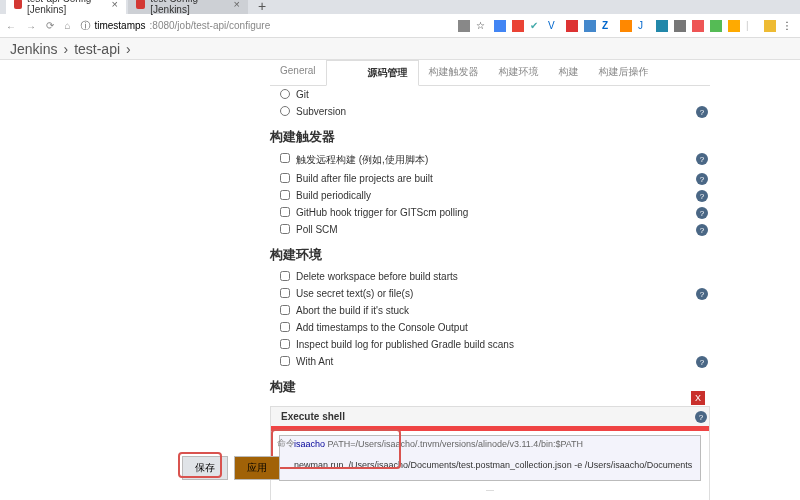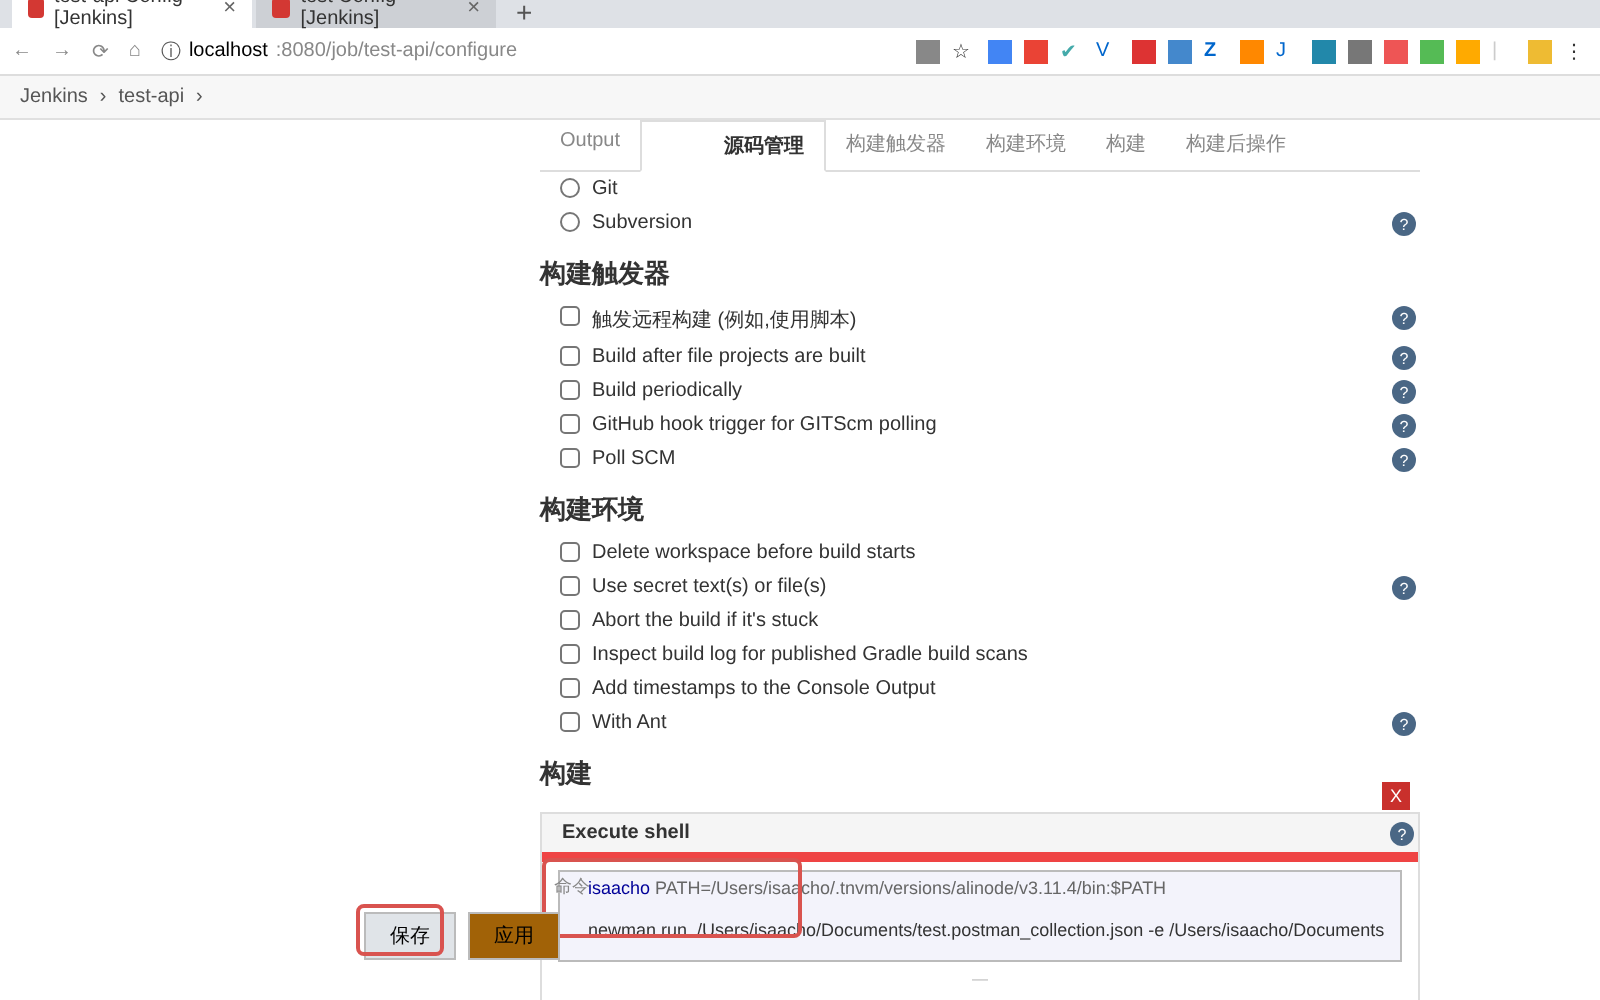--- a/index.html
+++ b/index.html
@@ -12,21 +12,21 @@
 .tab .favicon { width: 10px; height: 10px; background: #d33833; border-radius: 2px; margin-right: 5px; }
 .tab .close { margin-left: auto; color: #666; font-size: 11px; }
 .newtab { color: #555; padding: 0 8px; font-size: 14px; }
 
 .addr-bar { height: 24px; background: #fff; border-bottom: 1px solid #ddd; display: flex; align-items: center; padding: 0 6px; gap: 10px; font-size: 10px; }
 .addr-bar .nav-icn { color: #888; cursor: pointer; }
 .addr-bar .url-area { flex: 1; display: flex; align-items: center; gap: 4px; color: #555; }
 .addr-bar .ext-icons { display: flex; gap: 6px; align-items: center; }
 .ext-icons span { width: 12px; height: 12px; display: inline-block; }
 
-.jenkins-crumb { height: 22px; background: #f7f7f7; border-bottom: 1px solid #e0e0e0; display: flex; align-items: center; padding: 0 10px; font-size: 10px; color: #555; gap: 6px; }
+.jenkins-crumb { height: 22px; background: #f7f7f7; border-bottom: 1px solid #e0e0e0; display: flex; align-items: center; padding: 0 10px; font-size: 14px; color: #555; gap: 6px; }
 
 
 .page-wrap { display: flex; justify-content: center; padding-top: 0; }
 .content { width: 440px; margin-left: 180px; }
 
 .top-tabs { display: flex; border-bottom: 1px solid #ddd; font-size: 10px; }
 .top-tabs div { padding: 5px 10px; color: #888; cursor: pointer; }
 .top-tabs .active { color: #333; font-weight: bold; border: 1px solid #ddd; border-bottom: 1px solid #fff; margin-bottom: -1px; background: #fff; padding-left: 41px; }
 
 .opt-row { display: flex; align-items: flex-start; padding: 3px 0 3px 10px; font-size: 10px; position: relative; }
@@ -70,21 +70,21 @@
   <div class="newtab">+</div>
 </div>
 
 <div class="addr-bar">
   <span class="nav-icn">←</span>
   <span class="nav-icn">→</span>
   <span class="nav-icn">⟳</span>
   <span class="nav-icn">⌂</span>
   <div class="url-area">
     <span>ⓘ</span>
-    <span style="color:#000">localhost</span>
+    <span style="color:#000">timestamps</span>
       <span style="color:#888">:8080/job/test-api/configure</span>
   </div>
   <div class="ext-icons">
     <span style="background:#888"></span>
     <span>☆</span>
     <span style="background:#4285f4"></span>
     <span style="background:#ea4335"></span>
     <span style="color:#4aa;">✔</span>
     <span style="color:#06c">V</span>
     <span style="background:#d33"></span>
@@ -107,21 +107,21 @@
   <span>Jenkins</span>
   <span>›</span>
   <span>test-api</span>
   <span>›</span>
 </div>
 
 <div class="page-wrap">
 <div class="content">
 
   <div class="top-tabs">
-    <div>Output</div>
+    <div>General</div>
     <div class="active">源码管理</div>
     <div>构建触发器</div>
     <div>构建环境</div>
     <div>构建</div>
     <div>构建后操作</div>
   </div>
 
   <div class="opt-row">
     <input type="radio" style="">
     <span>Git</span>
@@ -171,25 +171,25 @@
           <input type="checkbox" style="">
           <span>Use secret text(s) or file(s)</span>
           <span class="help-icn">?</span>
         </div>
         <div class="opt-row">
           <input type="checkbox" style="">
           <span>Abort the build if it's stuck</span>
         </div>
         <div class="opt-row">
           <input type="checkbox" style="">
+          <span>Add timestamps to the Console Output</span>
+        </div>
+        <div class="opt-row">
+          <input type="checkbox" style="">
           <span>Inspect build log for published Gradle build scans</span>
-        </div>
-        <div class="opt-row">
-          <input type="checkbox" style="">
-          <span>Add timestamps to the Console Output</span>
         </div>
         <div class="opt-row">
           <input type="checkbox" style="">
           <span>With Ant</span>
           <span class="help-icn">?</span>
         </div>
       </div>
 
   <h3 class="sect">构建</h3>
 

